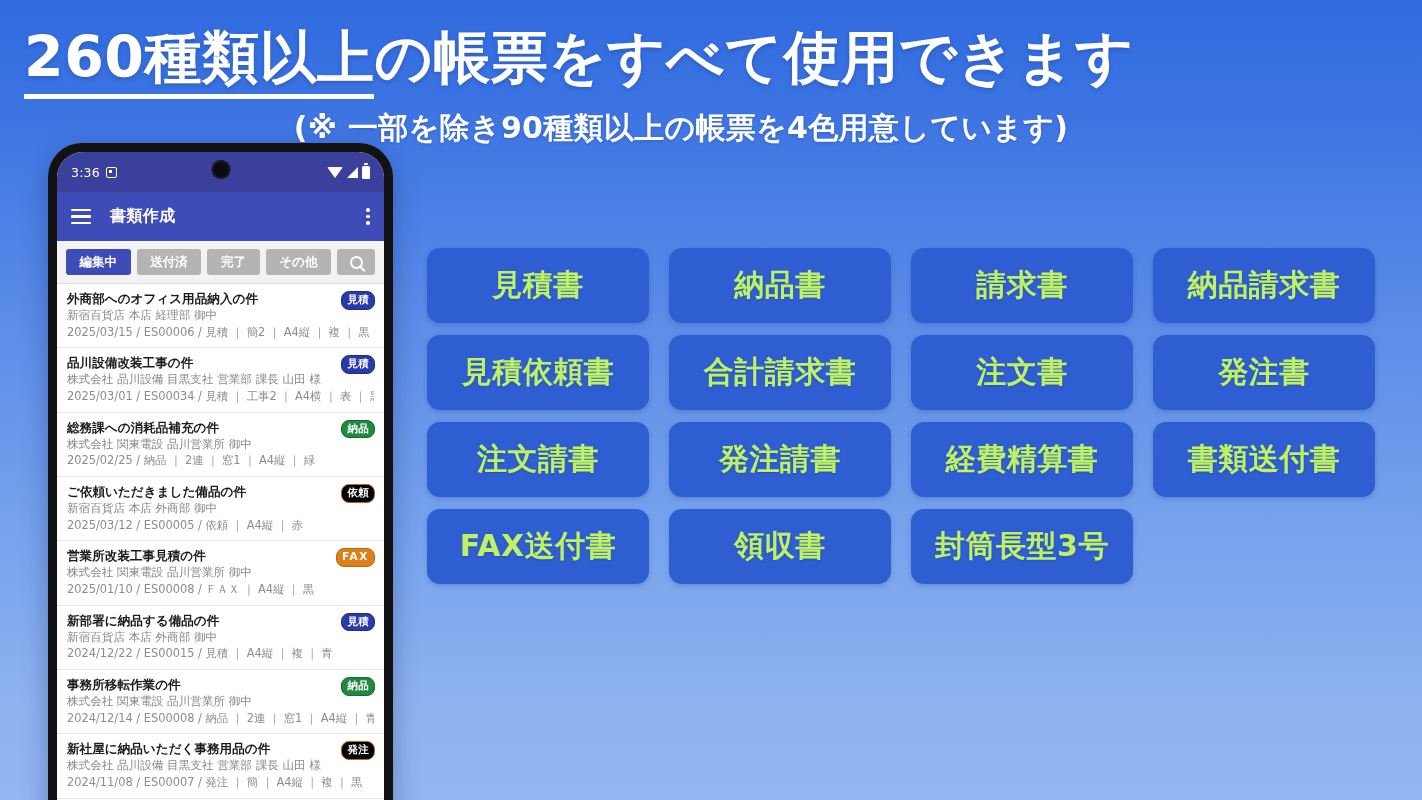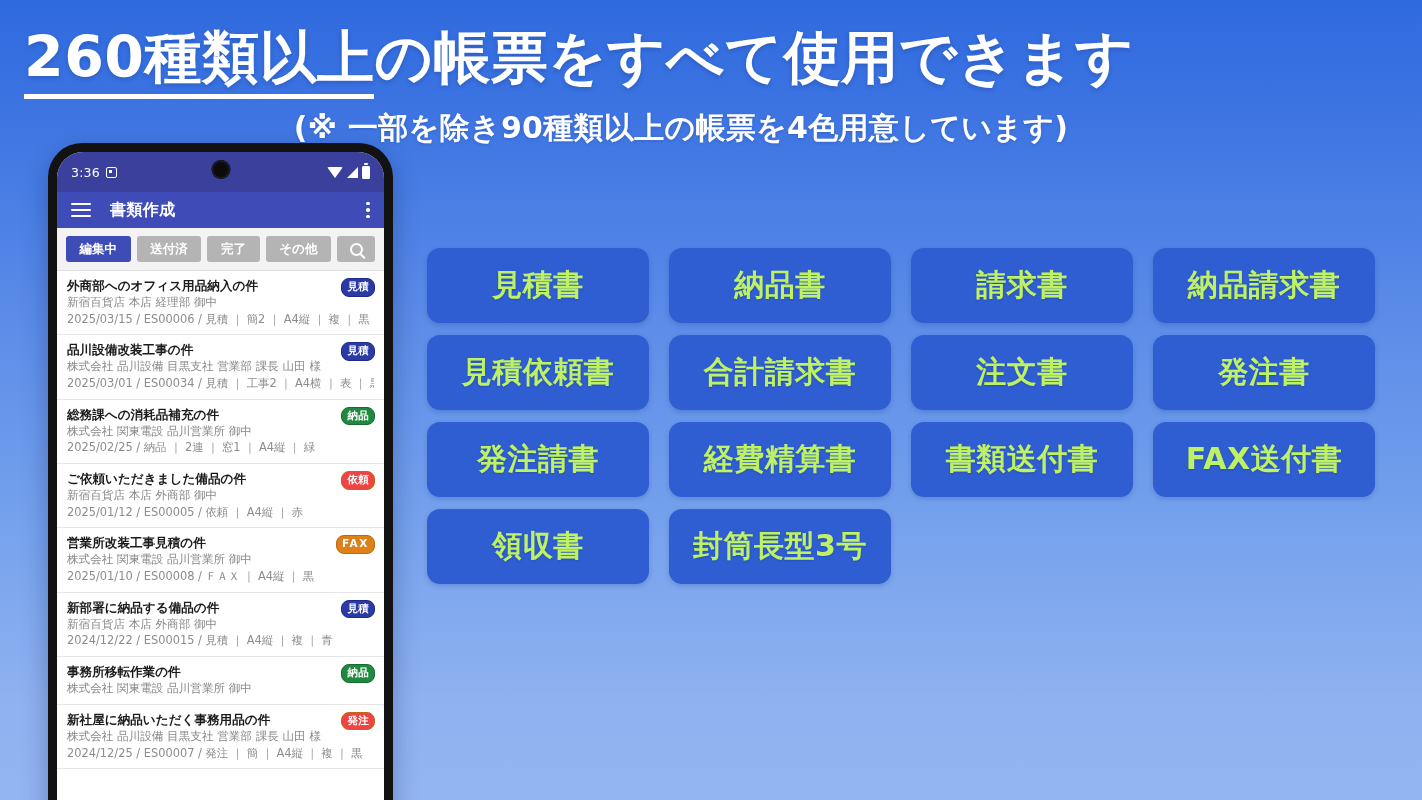--- a/index.html
+++ b/index.html
@@ -156,21 +156,21 @@
     content: "";
     position: absolute;
     top: -2.5px; left: 2px;
     width: 4px; height: 2px;
     background: #ffffff;
     border-radius: 1px;
   }
 
   
   .app-bar {
-    height: 36px;
+    height: 49px;
     background: #3f4cb8;
     display: flex;
     align-items: center;
     padding: 0 14px;
     color: #ffffff;
   }
 
   .ic-hamburger {
     width: 20px; height: 15px;
     display: flex;
@@ -312,21 +312,21 @@
     font-size: 10.5px;
     font-weight: 700;
     color: #ffffff;
     padding: 1px 5px 2px 5px;
     border-radius: 8px;
     letter-spacing: 0.3px;
     line-height: 1.3;
   }
   .badge-estimate { background: #2b3ba5; border: 1px solid #1d2b86; }
   .badge-delivery { background: #1f8a3f; border: 1px solid #166b30; }
-  .badge-order    { background: #ef4444; border: 1px solid #bb6a10; }
+  .badge-order    { background: #000000; border: 1px solid #bb6a10; }
   .badge-fax      { background: #dd8018; border: 1px solid #bb6a10; letter-spacing: 1.6px; }
 
   
   .btn-grid {
     position: absolute;
     left: 427px;
     top: 248px;
     width: 948px;
     display: grid;
     grid-template-columns: repeat(4, 222px);
@@ -414,59 +414,61 @@
         </div>
         <div class="doc-row">
           <div class="doc-title">総務課への消耗品補充の件</div>
           <div class="doc-sub">株式会社 関東電設 品川営業所 御中</div>
           <div class="doc-meta">2025/02/25 / 納品 ｜ 2連 ｜ 窓1 ｜ A4縦 ｜ 緑</div>
           <span class="doc-badge badge-delivery">納品</span>
         </div>
         <div class="doc-row">
           <div class="doc-title">ご依頼いただきました備品の件</div>
           <div class="doc-sub">新宿百貨店 本店 外商部 御中</div>
-          <div class="doc-meta">2025/01/12 / ES00005 / 依頼 ｜ A4縦 ｜ 赤</div>
+          <div class="doc-meta">2025/03/12 / ES00005 / 依頼 ｜ A4縦 ｜ 赤</div>
           <span class="doc-badge badge-order">依頼</span>
         </div>
         <div class="doc-row">
           <div class="doc-title">営業所改装工事見積の件</div>
           <div class="doc-sub">株式会社 関東電設 品川営業所 御中</div>
           <div class="doc-meta">2025/01/10 / ES00008 / ＦＡＸ ｜ A4縦 ｜ 黒</div>
           <span class="doc-badge badge-fax">FAX</span>
         </div>
         <div class="doc-row">
           <div class="doc-title">新部署に納品する備品の件</div>
           <div class="doc-sub">新宿百貨店 本店 外商部 御中</div>
           <div class="doc-meta">2024/12/22 / ES00015 / 見積 ｜ A4縦 ｜ 複 ｜ 青</div>
           <span class="doc-badge badge-estimate">見積</span>
         </div>
         <div class="doc-row">
           <div class="doc-title">事務所移転作業の件</div>
           <div class="doc-sub">株式会社 関東電設 品川営業所 御中</div>
+          <div class="doc-meta">2024/12/14 / ES00008 / 納品 ｜ 2連 ｜ 窓1 ｜ A4縦 ｜ 青</div>
           <span class="doc-badge badge-delivery">納品</span>
         </div>
         <div class="doc-row">
           <div class="doc-title">新社屋に納品いただく事務用品の件</div>
           <div class="doc-sub">株式会社 品川設備 目黒支社 営業部 課長 山田 様</div>
-          <div class="doc-meta">2024/12/25 / ES00007 / 発注 ｜ 簡 ｜ A4縦 ｜ 複 ｜ 黒</div>
+          <div class="doc-meta">2024/11/08 / ES00007 / 発注 ｜ 簡 ｜ A4縦 ｜ 複 ｜ 黒</div>
           <span class="doc-badge badge-order">発注</span>
         </div>
       </div>
 
   </div>
 </div>
 
 <div class="btn-grid" id="form-button-grid">
     <div class="doc-btn">見積書</div>
     <div class="doc-btn">納品書</div>
     <div class="doc-btn">請求書</div>
     <div class="doc-btn">納品請求書</div>
     <div class="doc-btn">見積依頼書</div>
     <div class="doc-btn">合計請求書</div>
     <div class="doc-btn">注文書</div>
     <div class="doc-btn">発注書</div>
+    <div class="doc-btn">注文請書</div>
     <div class="doc-btn">発注請書</div>
     <div class="doc-btn">経費精算書</div>
     <div class="doc-btn">書類送付書</div>
     <div class="doc-btn">FAX送付書</div>
     <div class="doc-btn">領収書</div>
     <div class="doc-btn">封筒長型3号</div>
   </div>
 
 </body></html>

